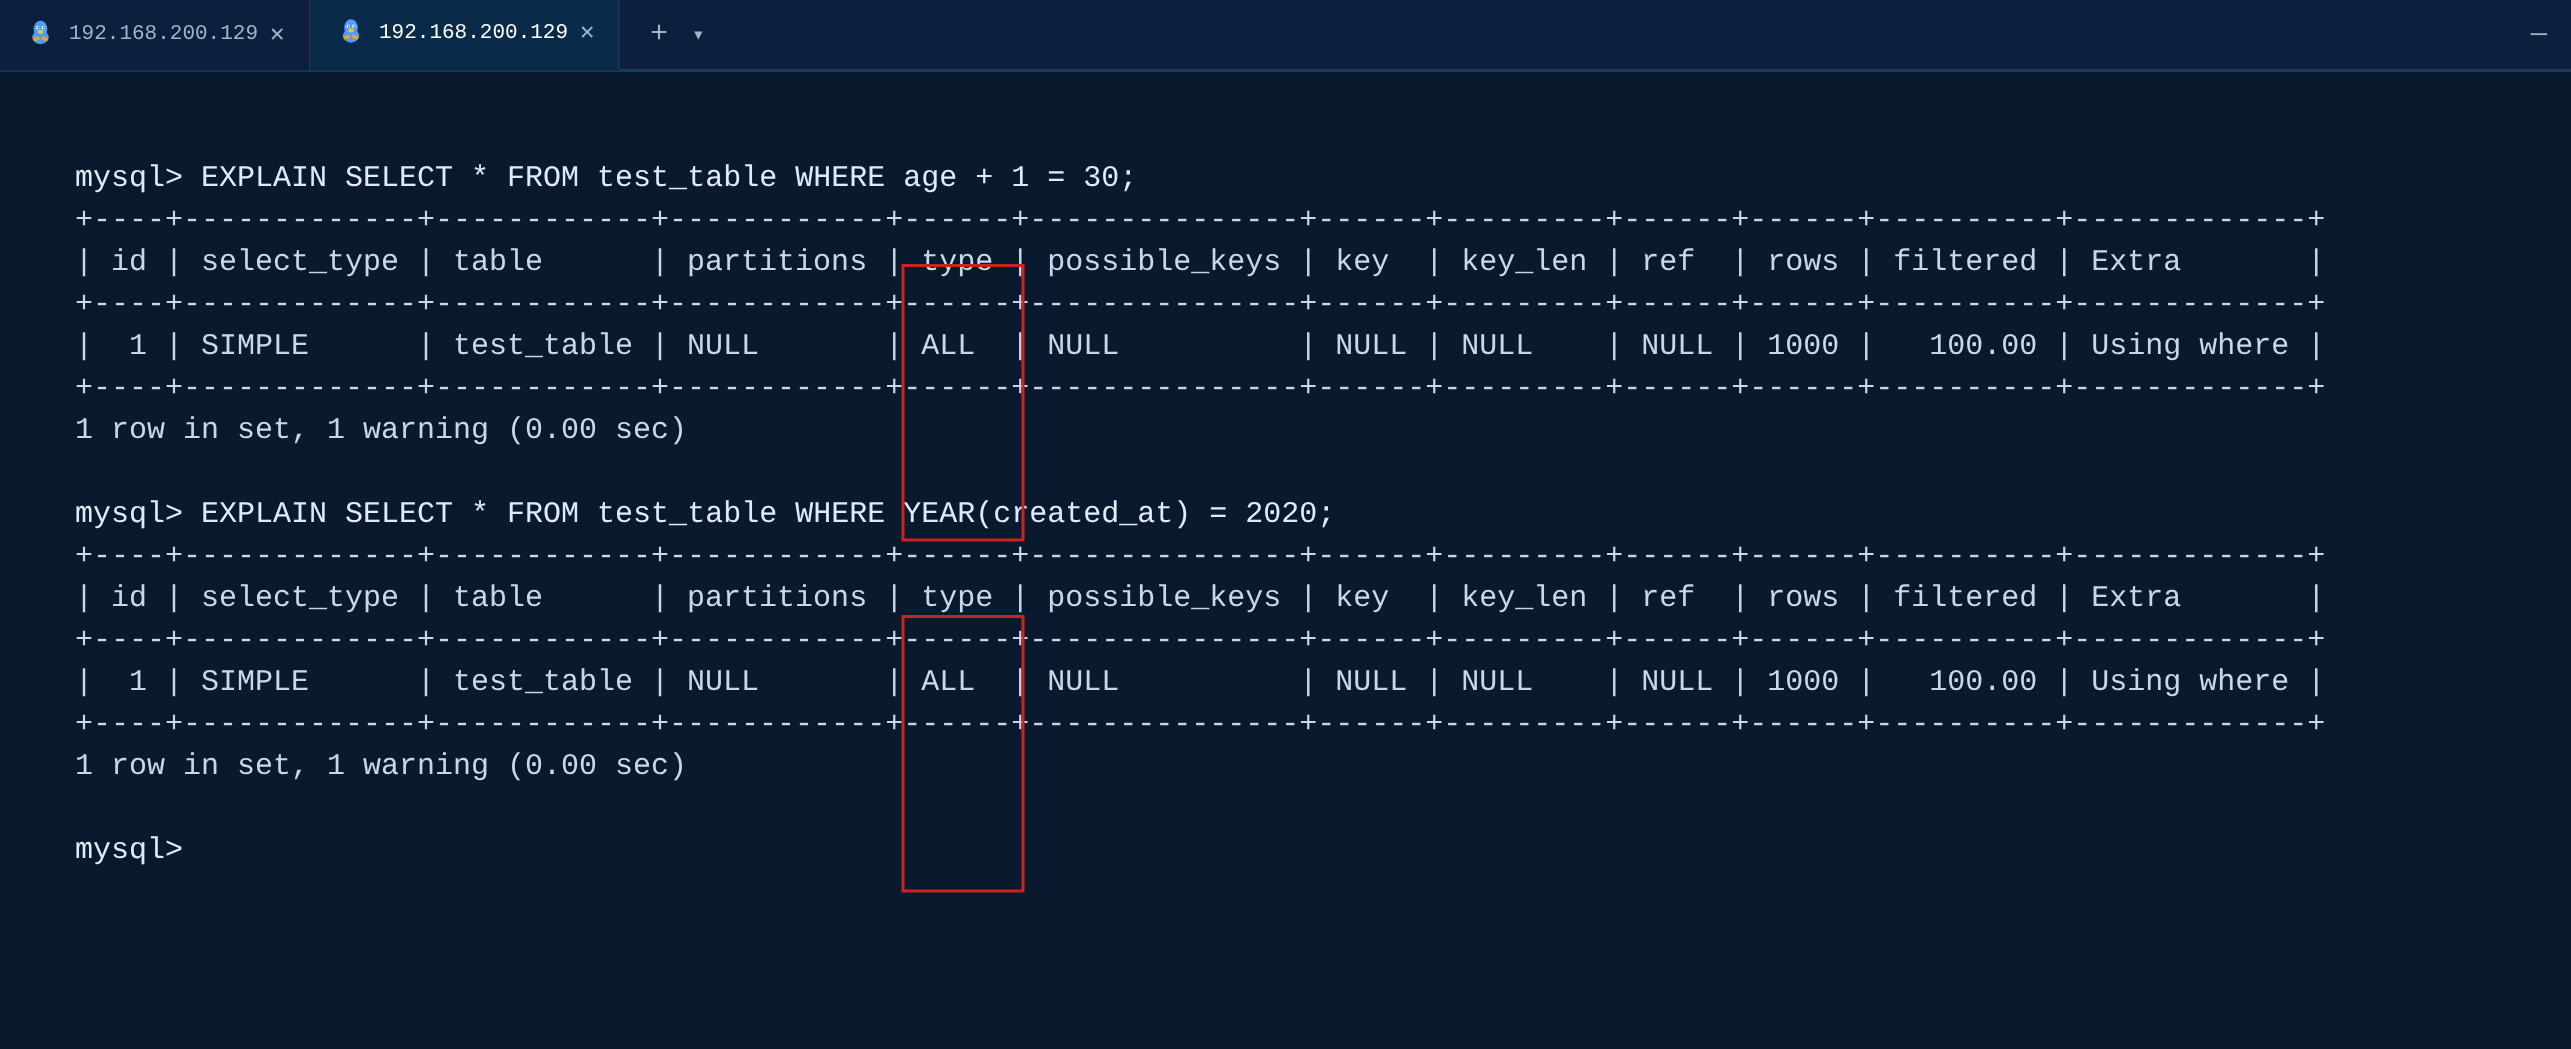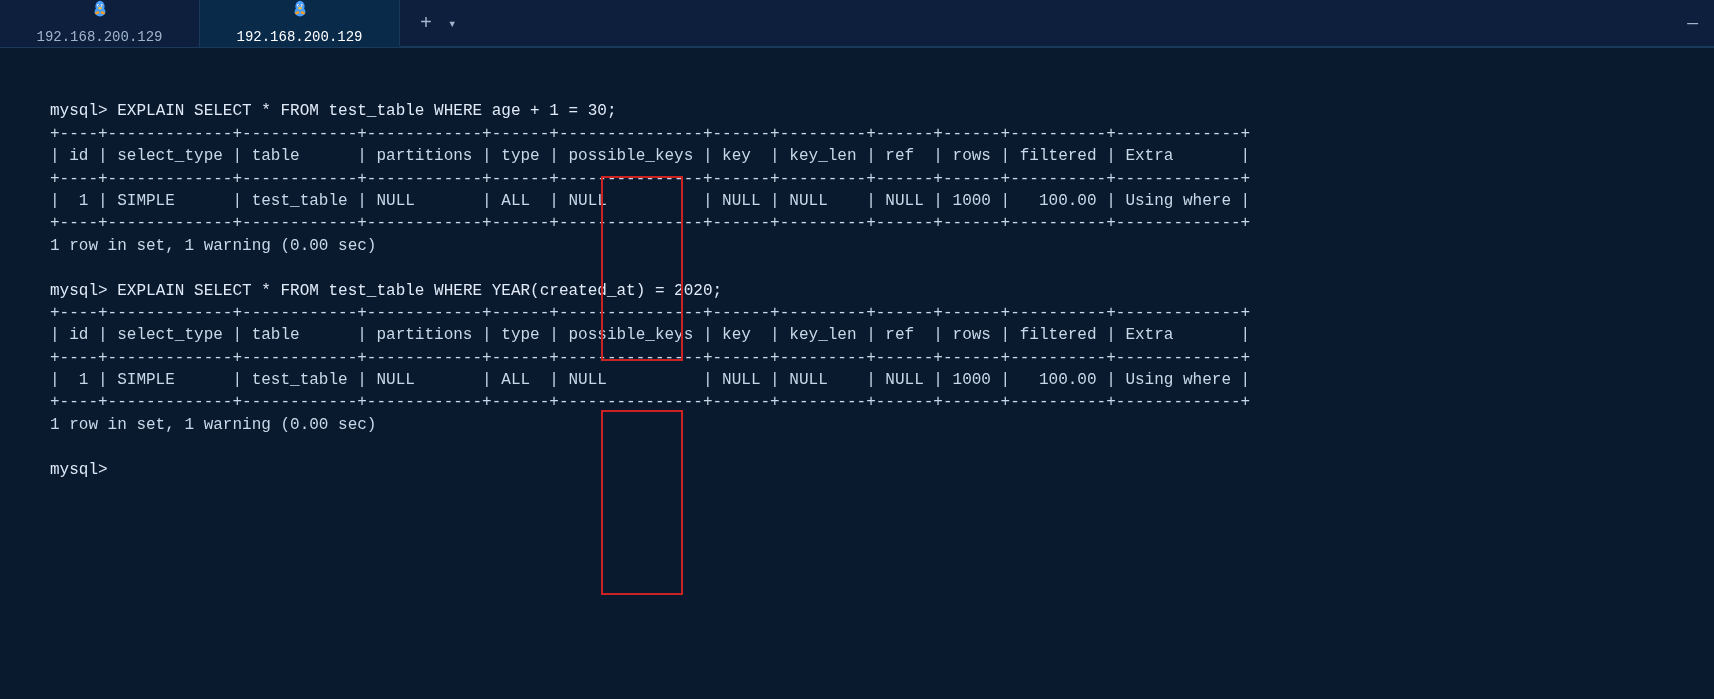--- a/index.html
+++ b/index.html
@@ -30,21 +30,20 @@
       display: flex;
       align-items: center;
       gap: 8px;
       height: 48px;
       padding: 0 16px;
       cursor: pointer;
       font-size: 14px;
       color: #a0b4cc;
       border-right: 1px solid #1a3a5c;
       min-width: 200px;
-      flex-direction: column;
     }
 
     .tab.inactive {
       background: #0d1f3c;
     }
 
     .tab.active {
       background: #0a2a4a;
       color: #ffffff;
       border-bottom: 2px solid #0a2a4a;
@@ -84,21 +83,21 @@
       padding-right: 16px;
       color: #a0b4cc;
       font-size: 18px;
       cursor: pointer;
     }
 
     
     .terminal {
       background: #0a1a2e;
       color: #c8d8e8;
-      font-size: 16px;
+      font-size: 20px;
       line-height: 1.4;
       padding: 30px 50px;
       height: calc(699px - 48px);
       overflow: hidden;
       white-space: pre;
       font-family: 'Courier New', Courier, monospace;
     }
 
     .cmd-line {
       color: #e0eaf8;

